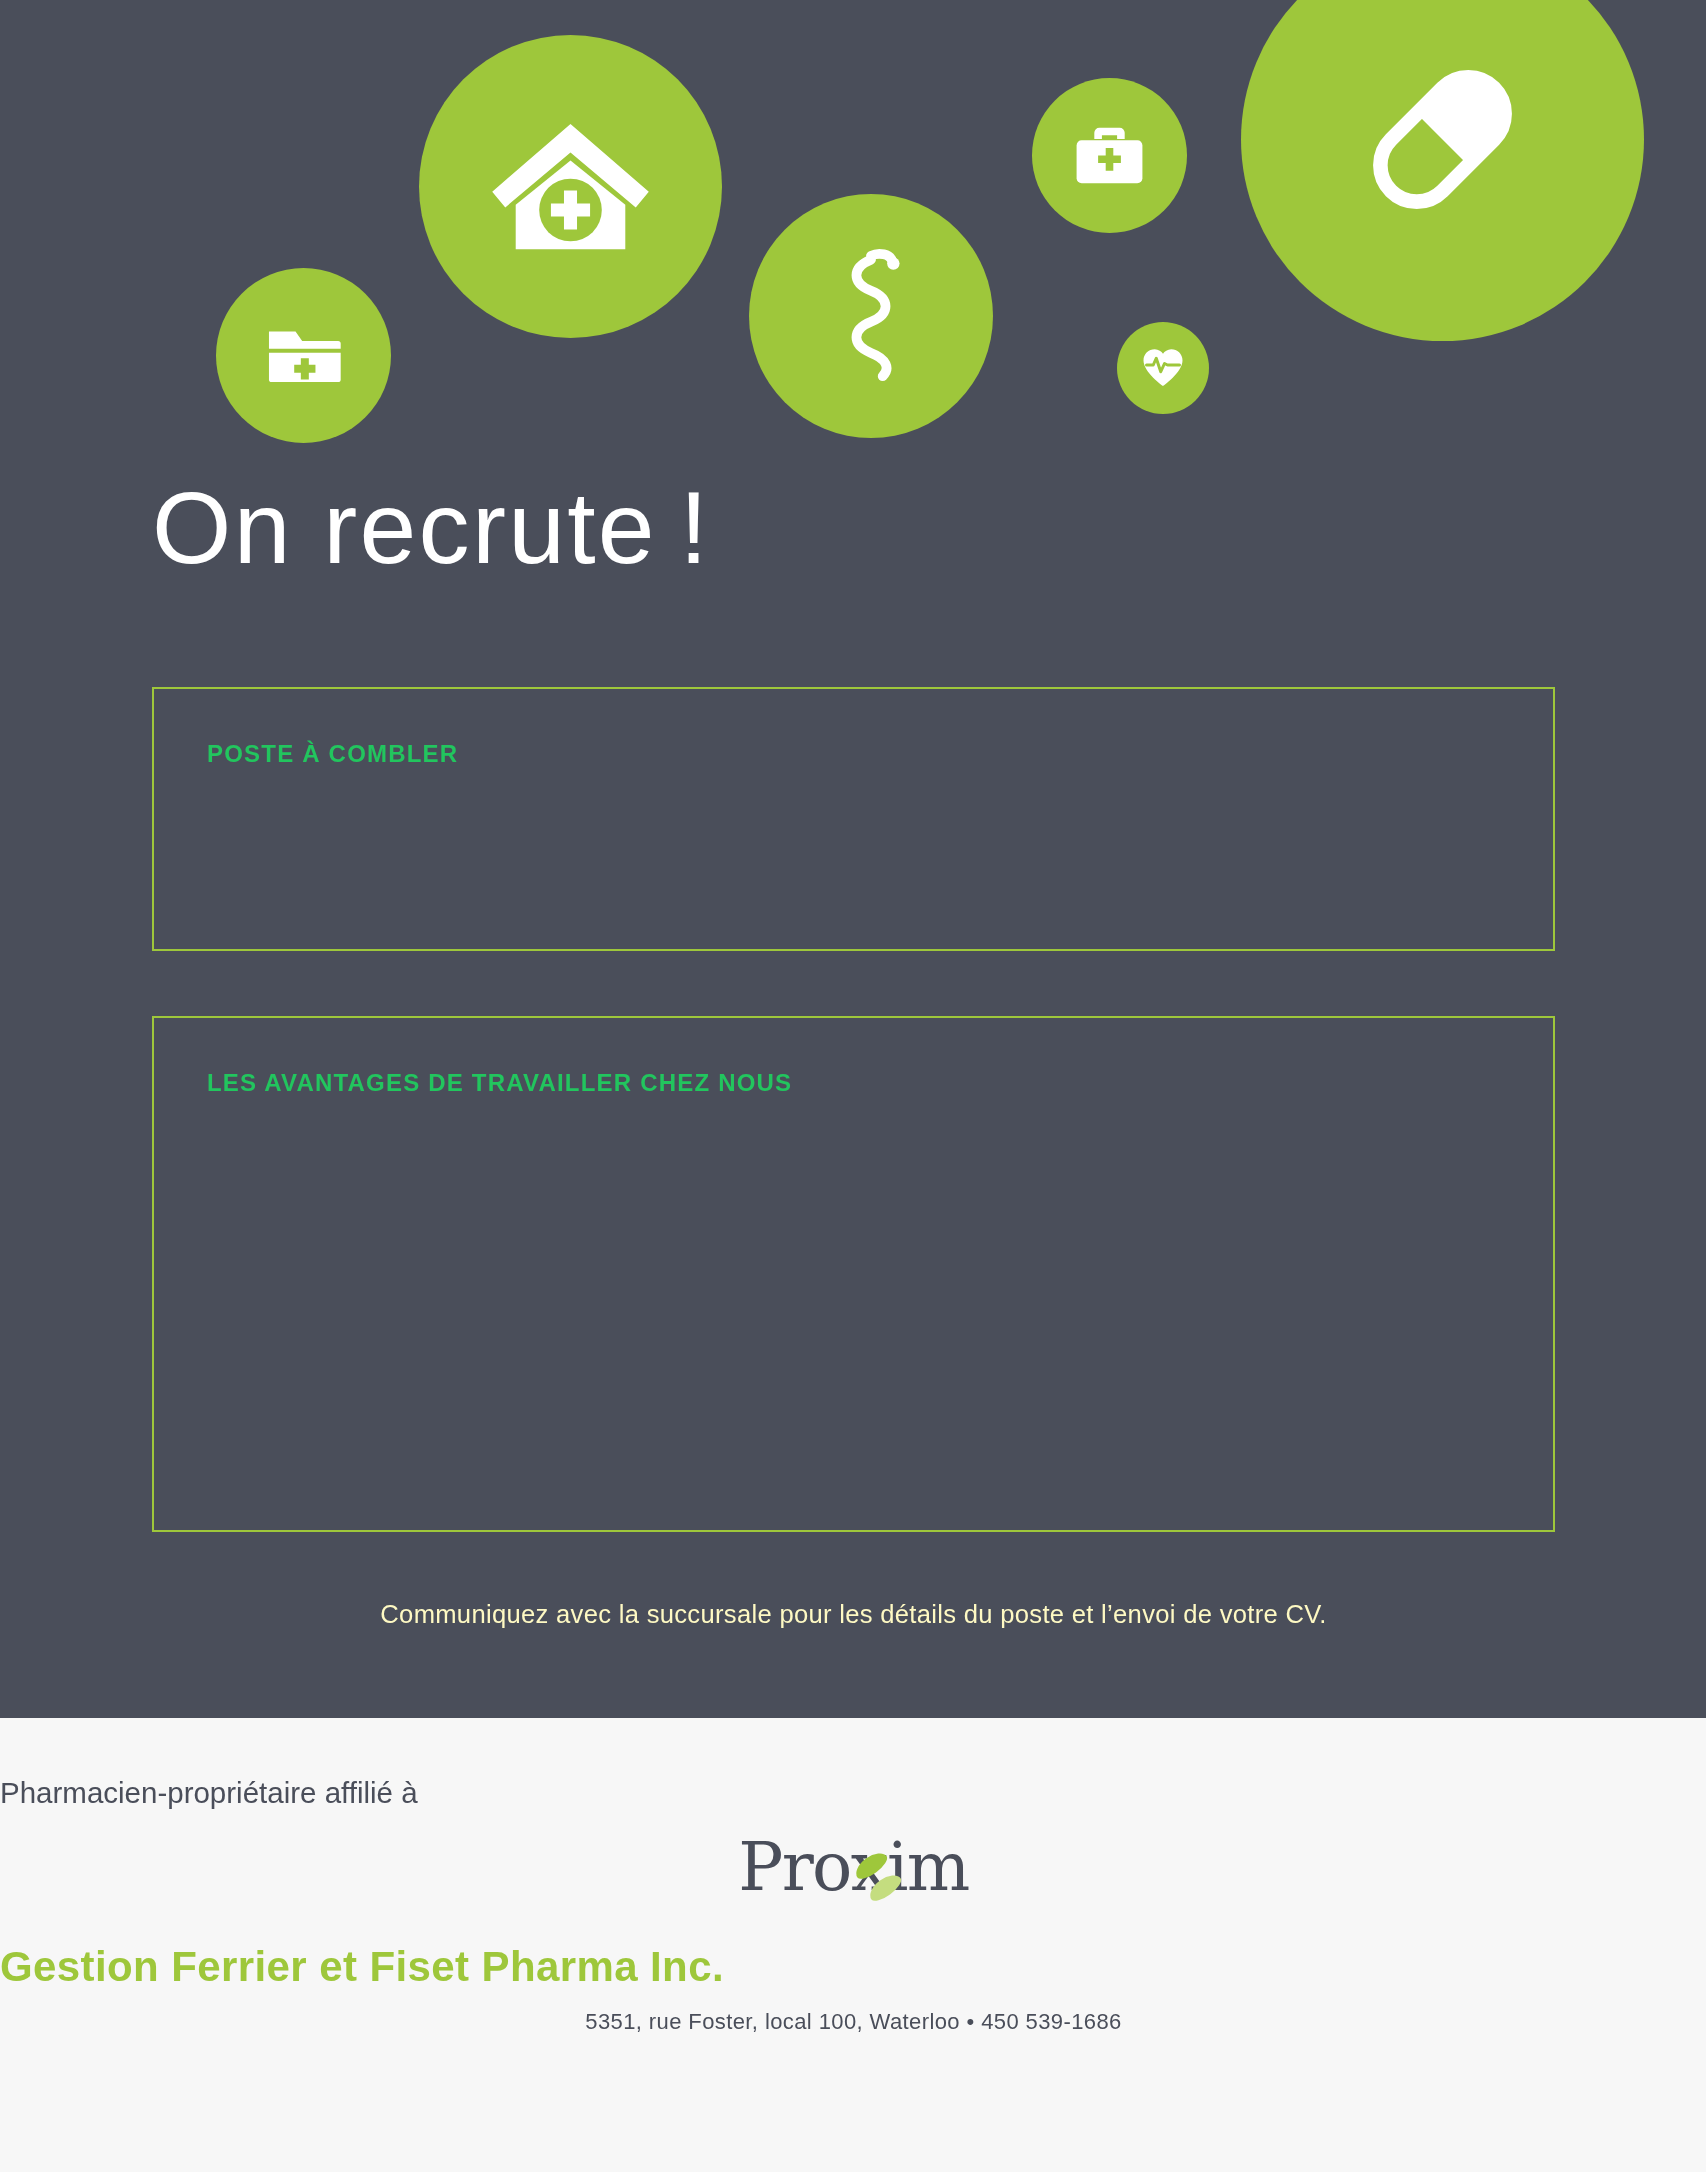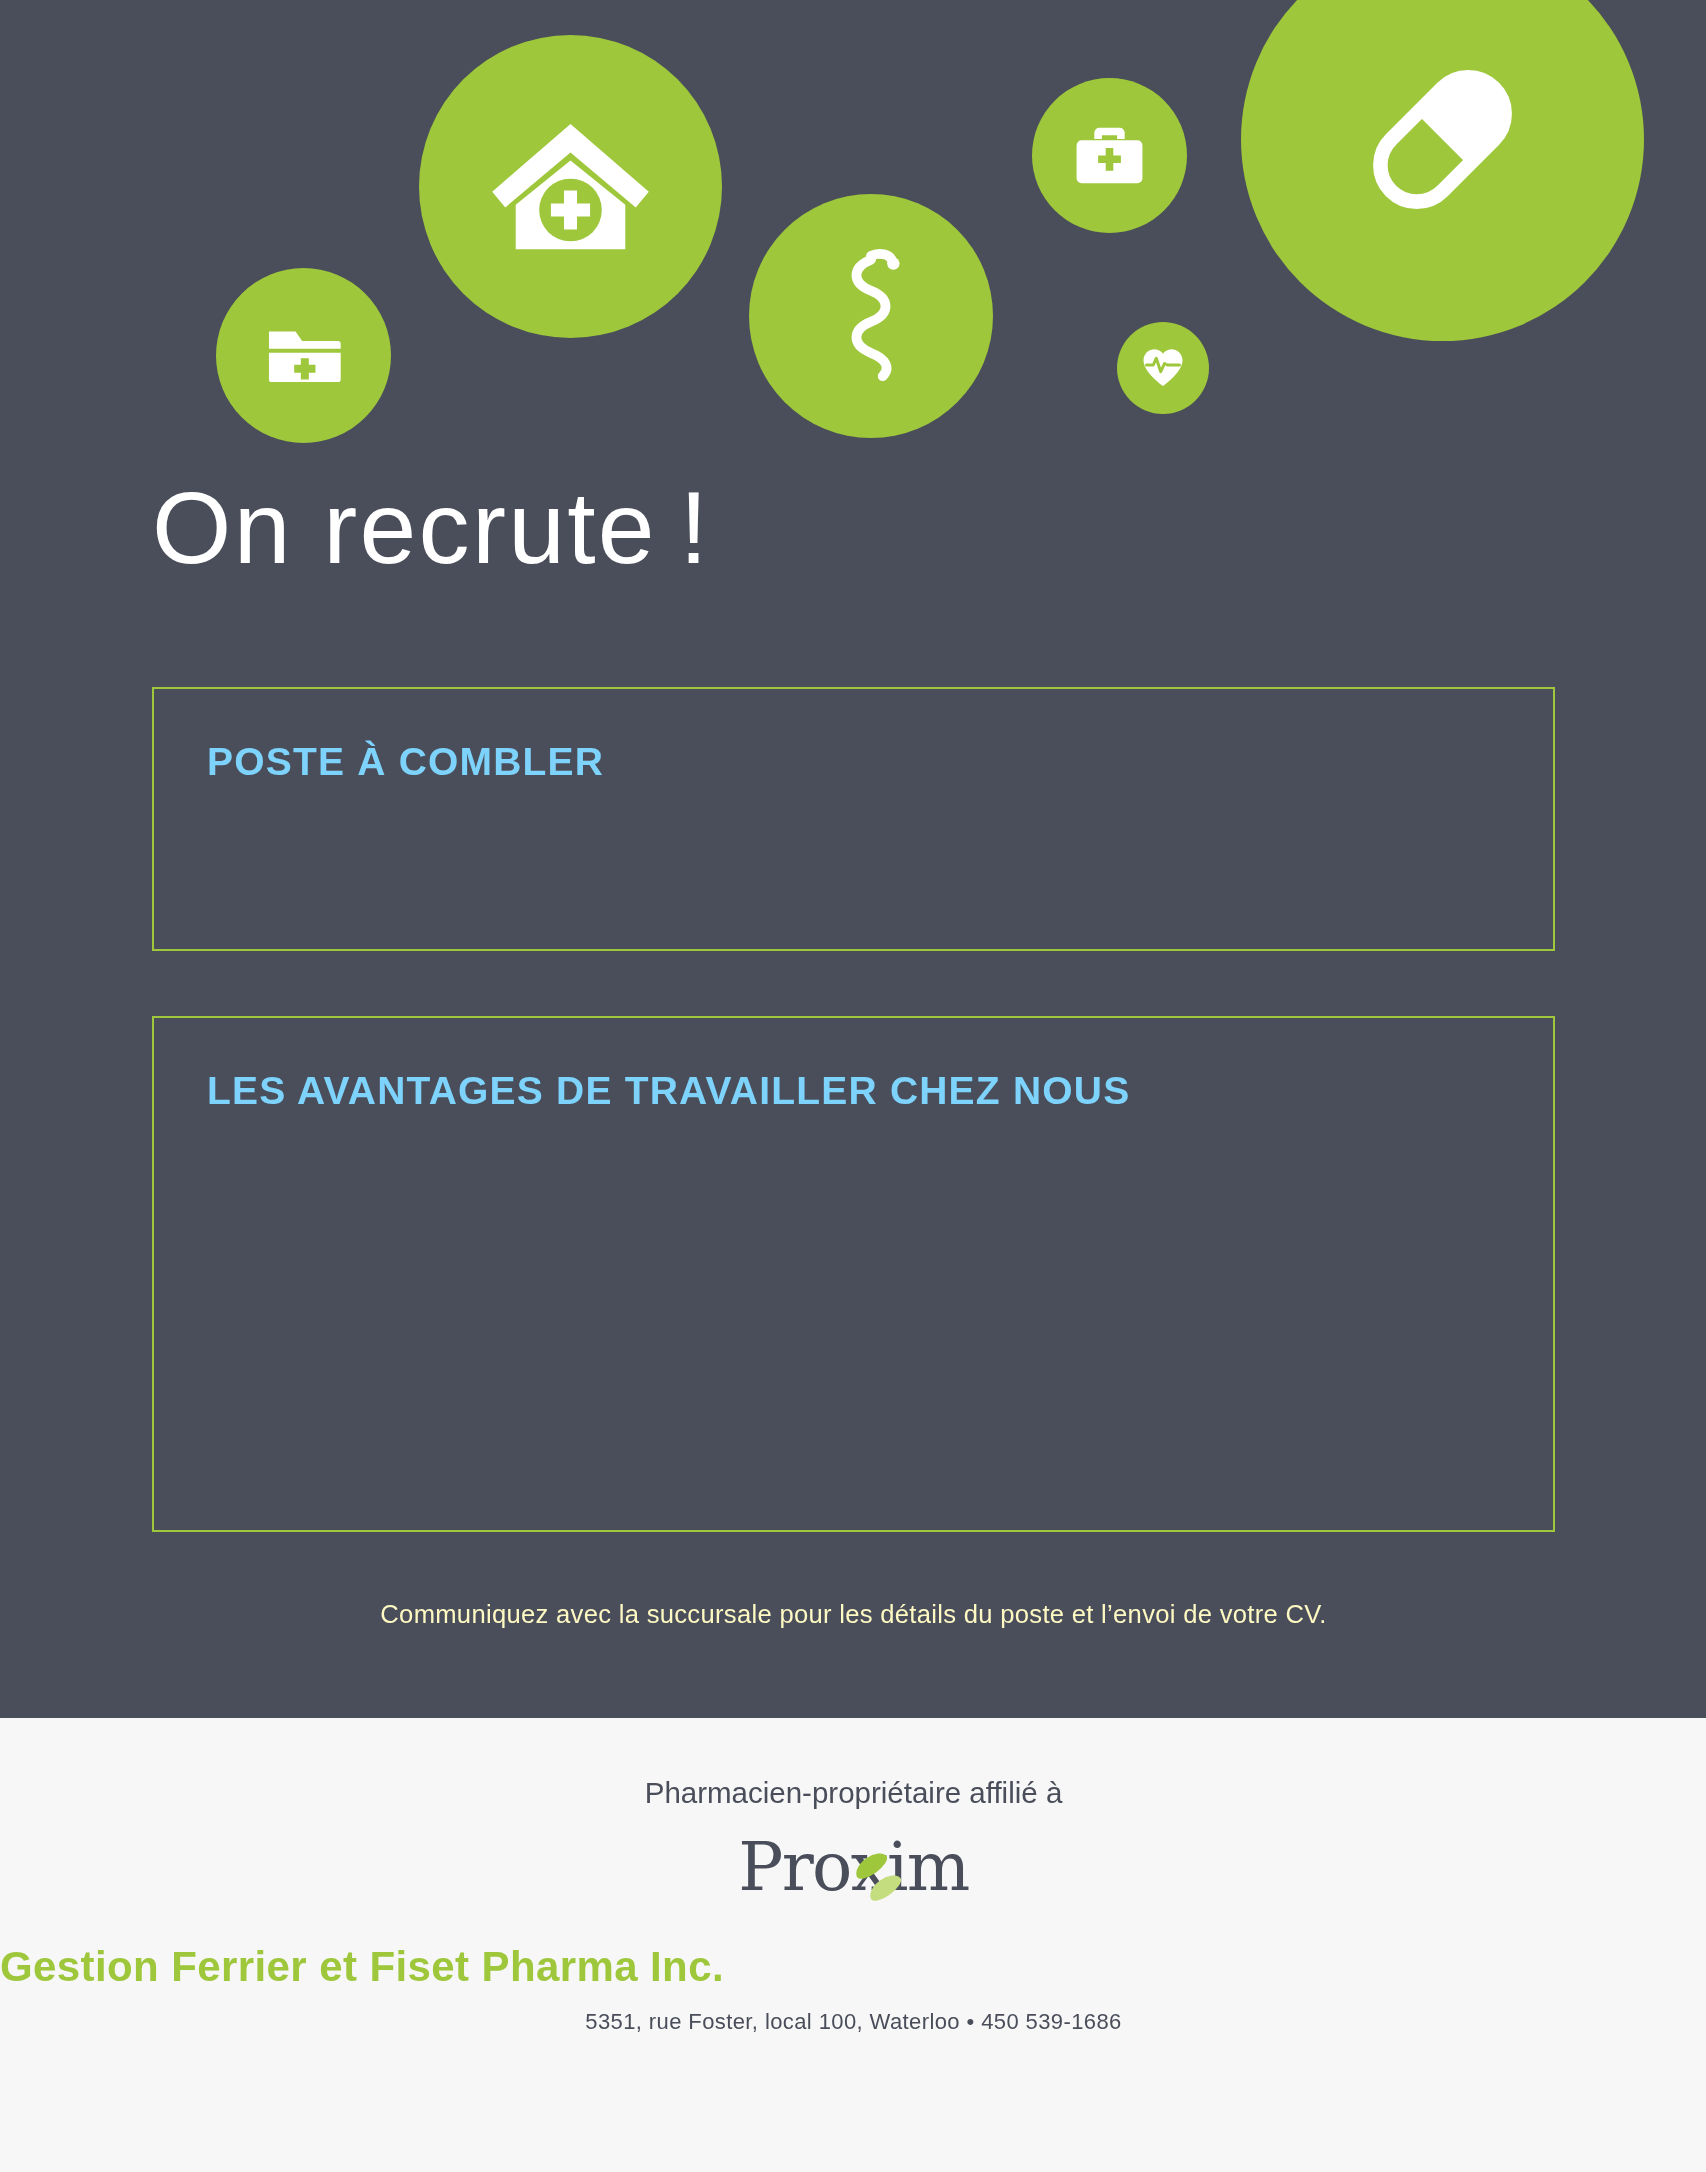--- a/index.html
+++ b/index.html
@@ -70,23 +70,23 @@
     box-sizing: border-box;
     background: transparent;
   }
   .box-1 { left: 152px; top: 687px;  width: 1403px; height: 264px; }
   .box-2 { left: 152px; top: 1016px; width: 1403px; height: 516px; text-align: center; }
 
   .box-label {
     position: absolute;
     left: 53px;
     top: 51px;
-    font-size: 39px;
+    font-size: 24px;
     font-weight: bold;
-    color: #7dd3fc;
+    color: #22c55e;
     letter-spacing: 1.2px;
     white-space: nowrap;
   }
   .box-fill {
     position: absolute;
     left: 53px;
     right: 31px;
     top: 109px;
     bottom: 15.5px;
     font-size: 28px;
@@ -113,21 +113,20 @@
     top: 1718px;
     width: 1707px;
     height: 454px;
     background: #f7f7f7;
   }
   .affil {
     position: absolute;
     left: 0;
     top: 58px;
     width: 1707px;
-    text-align: center;
     font-size: 29.5px;
     color: #4a4e5a;
   }
 
   
   .proxim-wrap {
     position: absolute;
     left: 0;
     top: 116px;
     width: 1707px;

